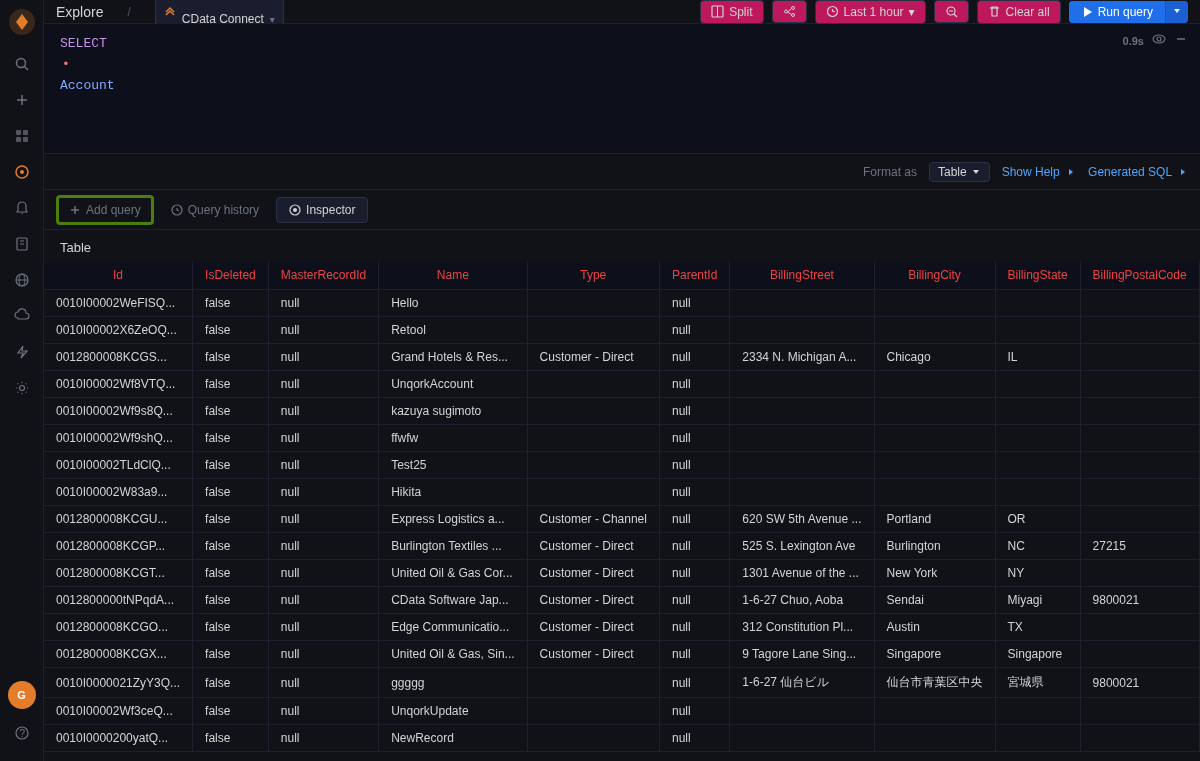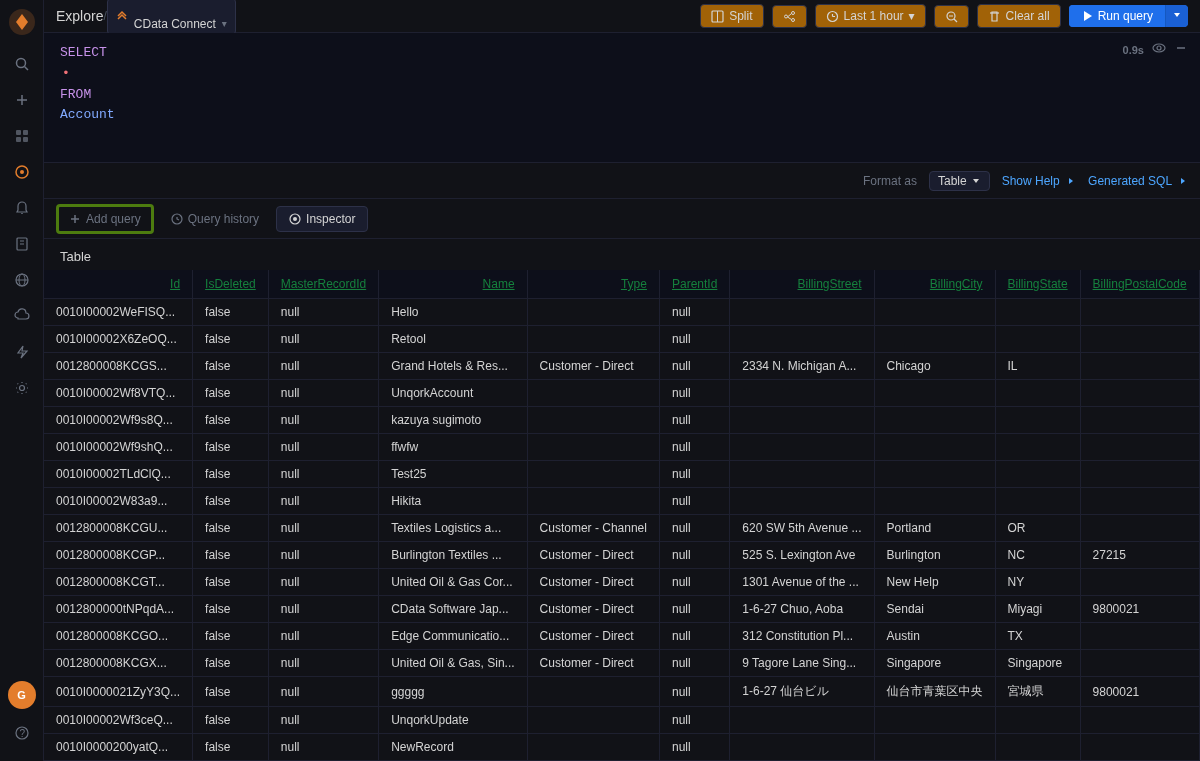--- a/index.html
+++ b/index.html
@@ -12,28 +12,28 @@
     .sidebar { width: 44px; background: #111217; border-right: 1px solid #1e2030; display: flex; flex-direction: column; align-items: center; padding: 8px 0; gap: 4px; }
     .sidebar-logo { width: 28px; height: 28px; margin-bottom: 8px; }
     .sidebar-icon { width: 32px; height: 32px; display: flex; align-items: center; justify-content: center; border-radius: 4px; color: #6b7280; cursor: pointer; font-size: 14px; }
     .sidebar-bottom { margin-top: auto; }
     .sidebar-avatar { width: 28px; height: 28px; border-radius: 50%; background: #e37d2c; display: flex; align-items: center; justify-content: center; font-size: 11px; font-weight: 600; color: white; }
 
     
     .main { flex: 1; display: flex; flex-direction: column; overflow: hidden; }
 
     
-    .topbar { height: 33px; background: #111217; border-bottom: 1px solid #1e2030; display: flex; align-items: center; padding: 0 12px; gap: 0; }
+    .topbar { height: 24px; background: #111217; border-bottom: 1px solid #1e2030; display: flex; align-items: center; padding: 0 12px; gap: 24px; }
     .topbar-explore { font-size: 14px; font-weight: 500; color: #d4d4d4; }
     .topbar-divider { color: #4b5563; }
     .topbar-breadcrumb { display: flex; align-items: center; gap: 6px; background: #1a1d2e; border: 1px solid #2d3148; border-radius: 4px; padding: 3px 8px; cursor: pointer; }
     .topbar-breadcrumb span { font-size: 12px; color: #d4d4d4; margin-top: 15px; }
     .topbar-breadcrumb .chevron { color: #6b7280; font-size: 10px; }
     .topbar-actions { margin-left: auto; display: flex; align-items: center; gap: 8px; }
-    .btn-toolbar { display: flex; align-items: center; gap: 5px; padding: 4px 10px; border-radius: 4px; border: 1px solid #2d3148; background: #a16207; color: #d4d4d4; cursor: pointer; font-size: 12px; }
+    .btn-toolbar { display: flex; align-items: center; gap: 5px; padding: 4px 10px; border-radius: 4px; border: 1px solid #2d3148; background: #be185d; color: #d4d4d4; cursor: pointer; font-size: 12px; }
     .btn-run { display: flex; align-items: center; gap: 5px; background: #1f6feb; color: white; border: none; border-radius: 4px; padding: 4px 12px; cursor: pointer; font-size: 12px; font-weight: 500; }
     .btn-run-chevron { background: #1a60d4; border-left: 1px solid #1558c0; padding: 4px 6px; border-radius: 0 4px 4px 0; cursor: pointer; }
 
     
     .editor-area { background: #0d0f1a; border-bottom: 1px solid #1e2030; padding: 10px 16px; min-height: 130px; position: relative; }
     .editor-content { font-family: 'Courier New', monospace; font-size: 13px; line-height: 1.6; }
     .kw-select { color: #c792ea; margin-top: 8px; }
     .kw-from { color: #c792ea; }
     .kw-table { color: #82aaff; }
     .editor-dot { color: #f07178; }
@@ -51,21 +51,21 @@
     .tab-bar { height: 40px; background: #111217; border-bottom: 1px solid #1e2030; display: flex; align-items: center; padding: 0 12px; gap: 4px; }
     .tab-btn { display: flex; align-items: center; gap: 5px; padding: 5px 12px; border-radius: 4px; border: 1px solid transparent; background: transparent; color: #6b7280; cursor: pointer; font-size: 12px; }
     .tab-btn.active { background: #1a1d2e; border-color: #2d3148; color: #d4d4d4; text-align: right; }
     .tab-add { display: flex; align-items: center; gap: 5px; padding: 5px 10px; color: #6b7280; cursor: pointer; font-size: 12px; border: 3px solid #4d7c0f; border-radius: 4px; }
 
     
     .table-section { flex: 1; overflow: auto; background: #111217; }
     .table-label { padding: 10px 16px 6px; font-size: 13px; color: #d4d4d4; font-weight: 500; }
     .data-table { width: 100%; border-collapse: collapse; font-size: 12px; }
     .data-table thead tr { background: #0d0f1a; border-bottom: 1px solid #1e2030; }
-    .data-table th { padding: 7px 12px; text-align: right; color: #15803d; font-weight: 500; white-space: nowrap; border-right: 1px solid #1e2030; cursor: pointer; text-decoration: underline; }
+    .data-table th { padding: 7px 12px; text-align: center; color: #ef4444; font-weight: 500; white-space: nowrap; border-right: 1px solid #1e2030; cursor: pointer; }
     .data-table tbody tr { border-bottom: 1px solid #1e2030; }
     .data-table td { padding: 6px 12px; color: #d4d4d4; white-space: nowrap; border-right: 1px solid #1e2030; max-width: 200px; overflow: hidden; text-overflow: ellipsis; }
     .td-null { color: #4b5563; }
     .td-false { color: #f07178; }
 
     
     ::-webkit-scrollbar { width: 6px; height: 6px; }
     ::-webkit-scrollbar-track { background: #0d0f1a; }
     ::-webkit-scrollbar-thumb { background: #2d3148; border-radius: 3px; }
   </style>
@@ -225,21 +225,20 @@
               </svg>
           </div>
         </div>
       </div>
     </div>
 
     <div class="editor-area">
       <div class="editor-content">
         <div><span class="kw-select">SELECT</span></div>
         <div style="padding-left:2px"><span class="editor-dot">•</span></div>
-        <div><span class="kw-from">FROM</span></div>
         <div><span class="kw-table">  Account</span></div>
       </div>
       <div class="editor-meta">
         <span class="editor-time">0.9s</span>
         <span class="editor-icon-btn">
           <svg width="14" height="14" viewBox="0 0 14 14" fill="none">
               <ellipse cx="7" cy="7" rx="6" ry="4" stroke="currentColor" stroke-width="1.2"></ellipse>
               <circle cx="7" cy="7" r="2" stroke="currentColor" stroke-width="1.2"></circle>
             </svg>
         </span>
@@ -417,21 +416,21 @@
               <td></td>
               <td></td>
               <td></td>
               <td></td>
               <td></td>
             </tr>
             <tr>
               <td>0012800008KCGU...</td>
               <td class="td-false">false</td>
               <td class="td-null">null</td>
-              <td>Textiles Logistics a...</td>
+              <td>Express Logistics a...</td>
               <td>Customer - Channel</td>
               <td class="td-null">null</td>
               <td>620 SW 5th Avenue ...</td>
               <td>Portland</td>
               <td>OR</td>
               <td></td>
               <td></td>
             </tr>
             <tr>
               <td>0012800008KCGP...</td>
@@ -447,21 +446,21 @@
               <td>USA</td>
             </tr>
             <tr>
               <td>0012800008KCGT...</td>
               <td class="td-false">false</td>
               <td class="td-null">null</td>
               <td>United Oil &amp; Gas Cor...</td>
               <td>Customer - Direct</td>
               <td class="td-null">null</td>
               <td>1301 Avenue of the ...</td>
-              <td>New Help</td>
+              <td>New York</td>
               <td>NY</td>
               <td></td>
               <td></td>
             </tr>
             <tr>
               <td>0012800000tNPqdA...</td>
               <td class="td-false">false</td>
               <td class="td-null">null</td>
               <td>CData Software Jap...</td>
               <td>Customer - Direct</td>

